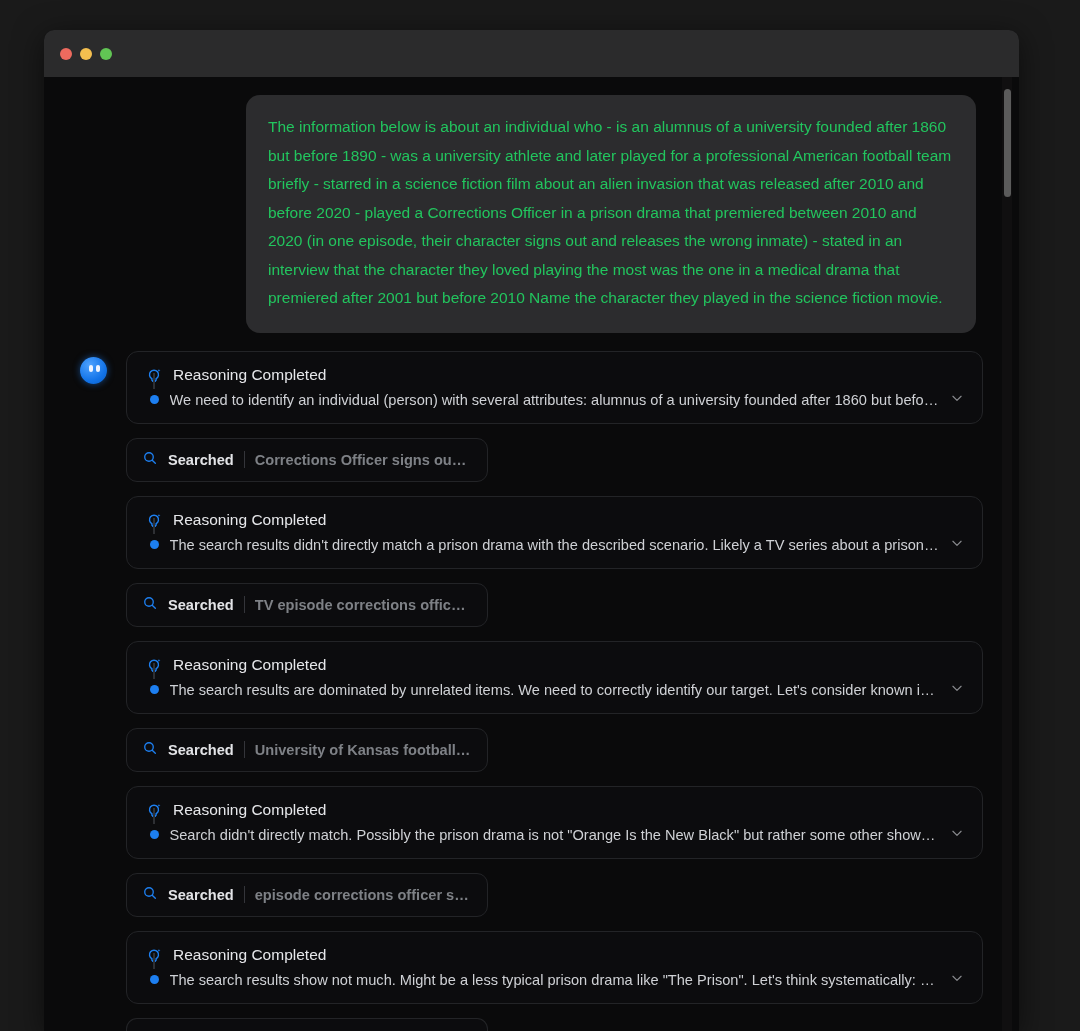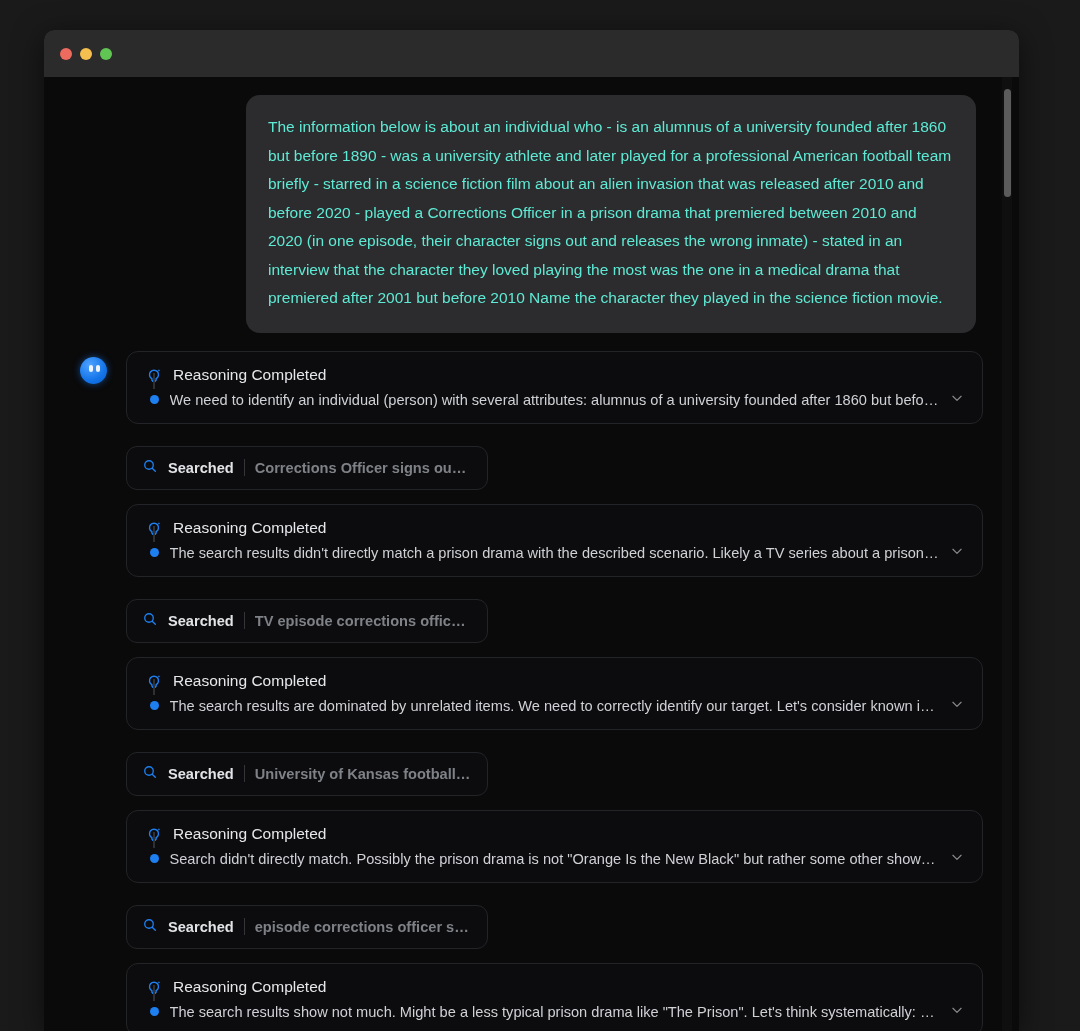--- a/index.html
+++ b/index.html
@@ -72,21 +72,21 @@
   }
 
   
   .prompt-row {
     display: flex;
     justify-content: flex-end;
     padding-right: 7px;
   }
   .prompt-bubble {
     background: #2c2c2e;
-    color: #5eead4;
+    color: #22c55e;
     border-radius: 14px;
     padding: 18px 22px 20px 22px;
     width: 730px;
     font-size: 15.5px;
     line-height: 28.5px;
     text-align: left;
   }
 
   
   .assistant {
@@ -114,21 +114,21 @@
   }
   .avatar .eye.l { left: 9px; }
   .avatar .eye.r { left: 16px; }
 
   
   .reason-card {
     border: 1px solid #232427;
     border-radius: 12px;
     background: #0c0c0e;
     padding: 14px 18px 14px 18px;
-    margin-bottom: 22px;
+    margin-bottom: 14px;
     position: relative;
   }
   .reason-head {
     display: flex;
     align-items: center;
     gap: 10px;
     margin-bottom: 6px;
   }
   .reason-title {
     font-size: 15.5px;

